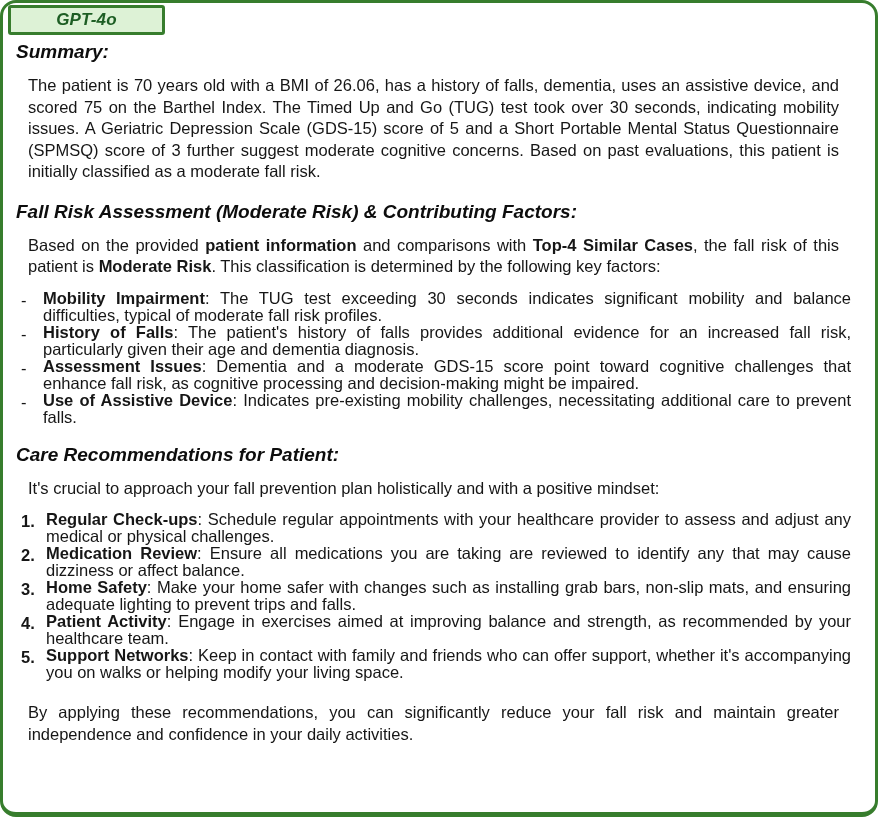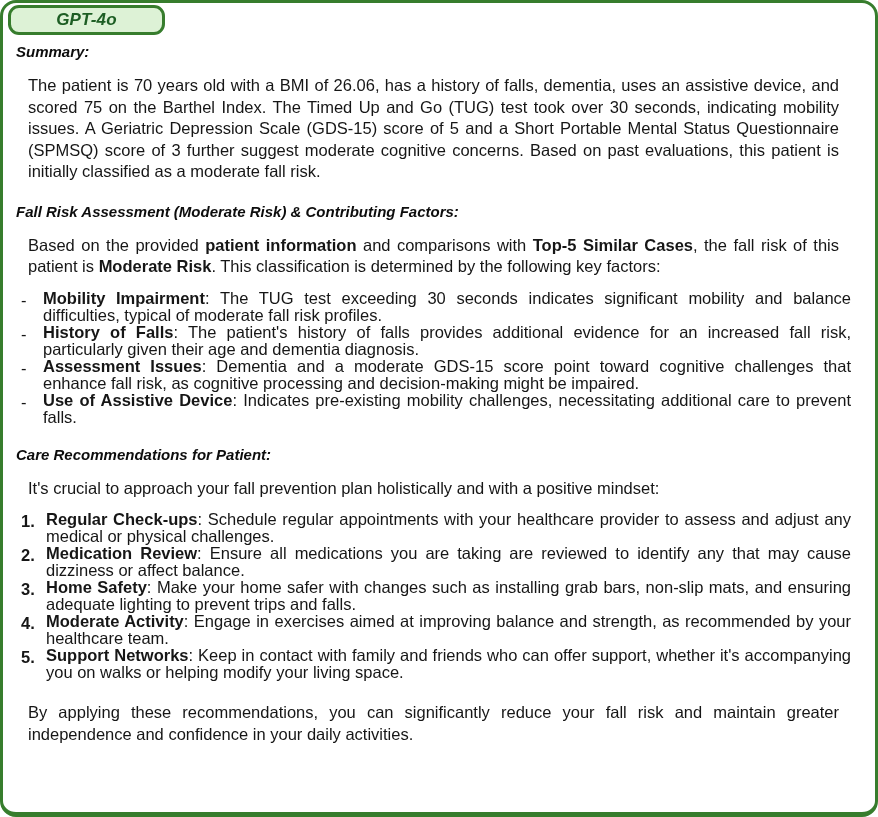--- a/index.html
+++ b/index.html
@@ -22,33 +22,33 @@
   }
   .badge {
     position: absolute;
     top: 2px;
     left: 5px;
     width: 157px;
     height: 30px;
     box-sizing: border-box;
     background: var(--badge-bg, #ddf2d6);
     border: 3px solid var(--frame-green, #377d2d);
-    border-radius: 11px;
+    border-radius: 3px;
     display: flex;
     align-items: center;
     justify-content: center;
     font-weight: bold;
     font-style: italic;
     font-size: 17px;
     letter-spacing: 0.2px;
     color: var(--badge-text, #1d5e24);
     z-index: 2;
   }
   h2.sec-heading {
-    font-size: 15px;
+    font-size: 19px;
     line-height: 22px;
     font-style: italic;
     font-weight: bold;
     color: #0d0d0d;
     margin: 0 0 3px 0;
   }
   h2.sec-heading.spaced { margin-top: 18px; }
   p.body-text {
     margin: 12px;
     font-size: 16.5px;
@@ -80,21 +80,21 @@
 <div class="frame">
 
   <div class="badge">
     <span>GPT-4o</span>
   </div>
 
   <h2 class="sec-heading">Summary:</h2>
   <p class="body-text">The patient is 70 years old with a BMI of 26.06, has a history of falls, dementia, uses an assistive device, and scored 75 on the Barthel Index. The Timed Up and Go (TUG) test took over 30 seconds, indicating mobility issues. A Geriatric Depression Scale (GDS-15) score of 5 and a Short Portable Mental Status Questionnaire (SPMSQ) score of 3 further suggest moderate cognitive concerns. Based on past evaluations, this patient is initially classified as a moderate fall risk.</p>
 
   <h2 class="sec-heading spaced">Fall Risk Assessment (Moderate Risk) &amp; Contributing Factors:</h2>
-  <p class="body-text"><span>Based on the provided </span><b>patient information</b><span> and comparisons with </span><b>Top-5 Similar Cases</b><span>, the fall risk of this patient is </span><b>Moderate Risk</b><span>. This classification is determined by the following key factors:</span></p>
+  <p class="body-text"><span>Based on the provided </span><b>patient information</b><span> and comparisons with </span><b>Top-4 Similar Cases</b><span>, the fall risk of this patient is </span><b>Moderate Risk</b><span>. This classification is determined by the following key factors:</span></p>
   <div class="list dash-list">
 
       <div class="list-item">
         <span class="marker">-</span>
         <span class="item-text"><b>Mobility Impairment</b><span>: The TUG test exceeding 30 seconds indicates significant mobility and balance difficulties, typical of moderate fall risk profiles.</span></span>
       </div>
 
       <div class="list-item">
         <span class="marker">-</span>
         <span class="item-text"><b>History of Falls</b><span>: The patient's history of falls provides additional evidence for an increased fall risk, particularly given their age and dementia diagnosis.</span></span>
@@ -125,21 +125,21 @@
         <span class="item-text"><b>Medication Review</b><span>: Ensure all medications you are taking are reviewed to identify any that may cause dizziness or affect balance.</span></span>
       </div>
 
       <div class="list-item">
         <span class="marker">3.</span>
         <span class="item-text"><b>Home Safety</b><span>: Make your home safer with changes such as installing grab bars, non-slip mats, and ensuring adequate lighting to prevent trips and falls.</span></span>
       </div>
 
       <div class="list-item">
         <span class="marker">4.</span>
-        <span class="item-text"><b>Moderate Activity</b><span>: Engage in exercises aimed at improving balance and strength, as recommended by your healthcare team.</span></span>
+        <span class="item-text"><b>Patient Activity</b><span>: Engage in exercises aimed at improving balance and strength, as recommended by your healthcare team.</span></span>
       </div>
 
       <div class="list-item">
         <span class="marker">5.</span>
         <span class="item-text"><b>Support Networks</b><span>: Keep in contact with family and friends who can offer support, whether it's accompanying you on walks or helping modify your living space.</span></span>
       </div>
     </div>
 
   <p class="body-text closing">By applying these recommendations, you can significantly reduce your fall risk and maintain greater independence and confidence in your daily activities.</p>
 

